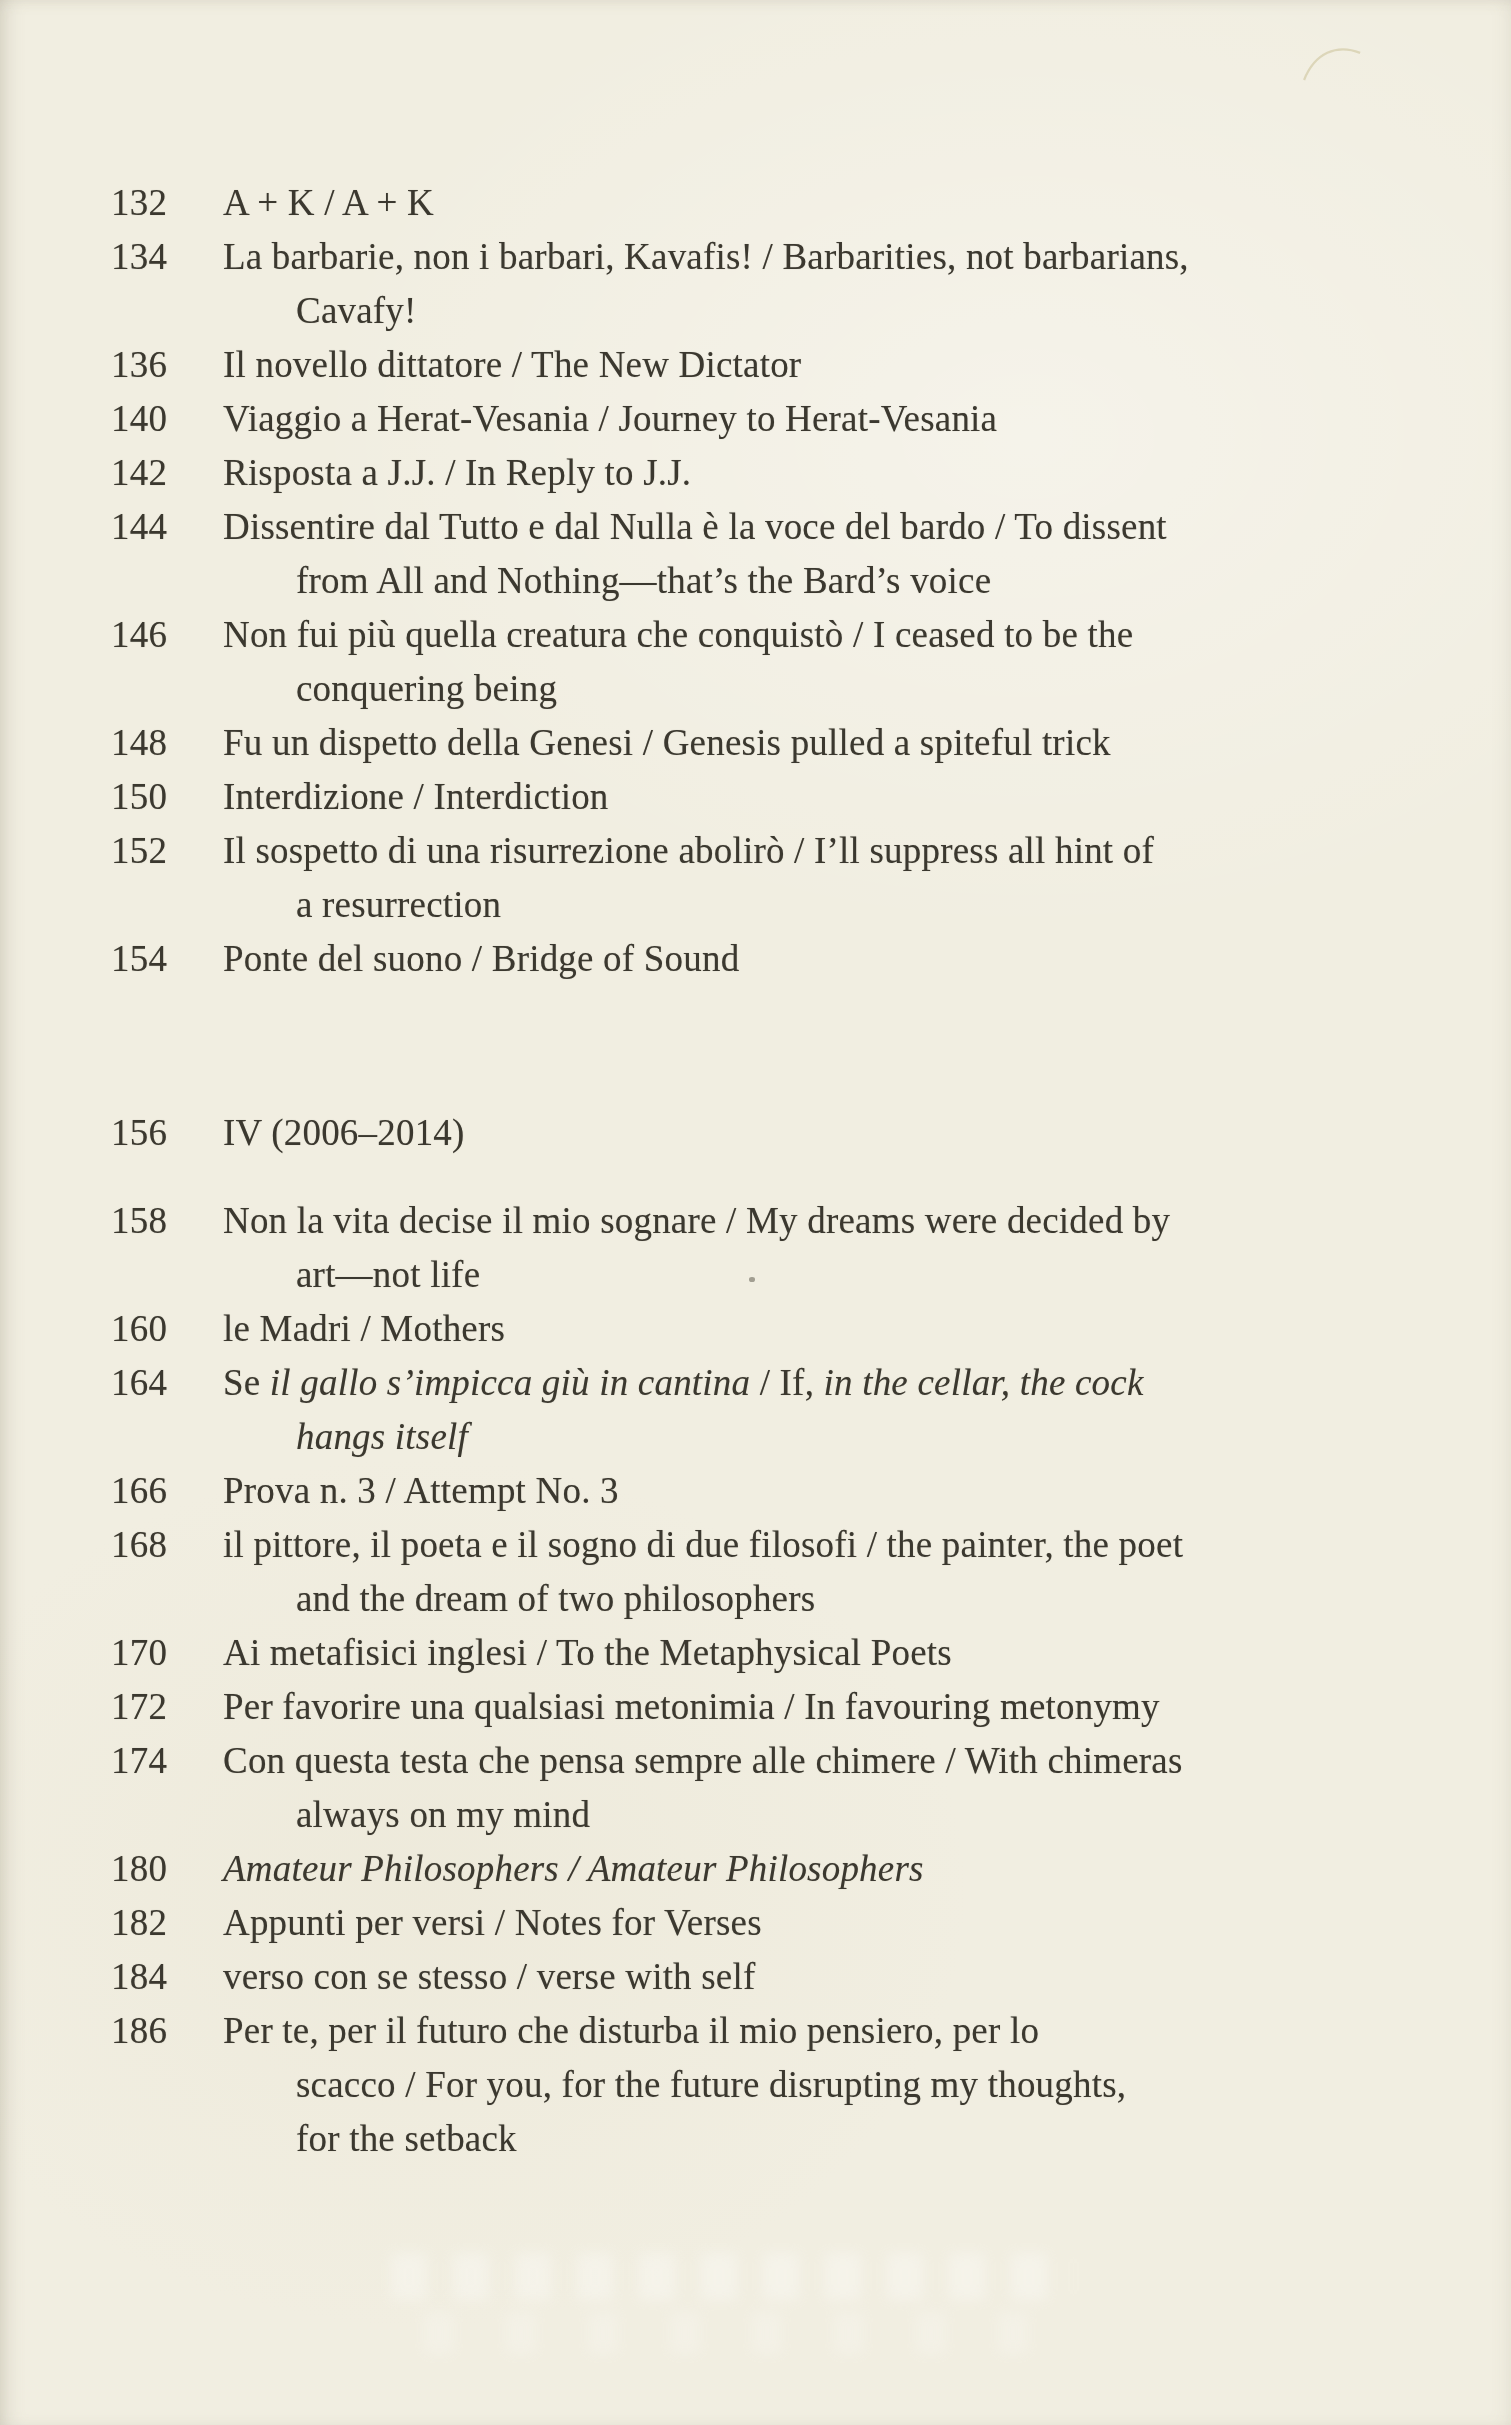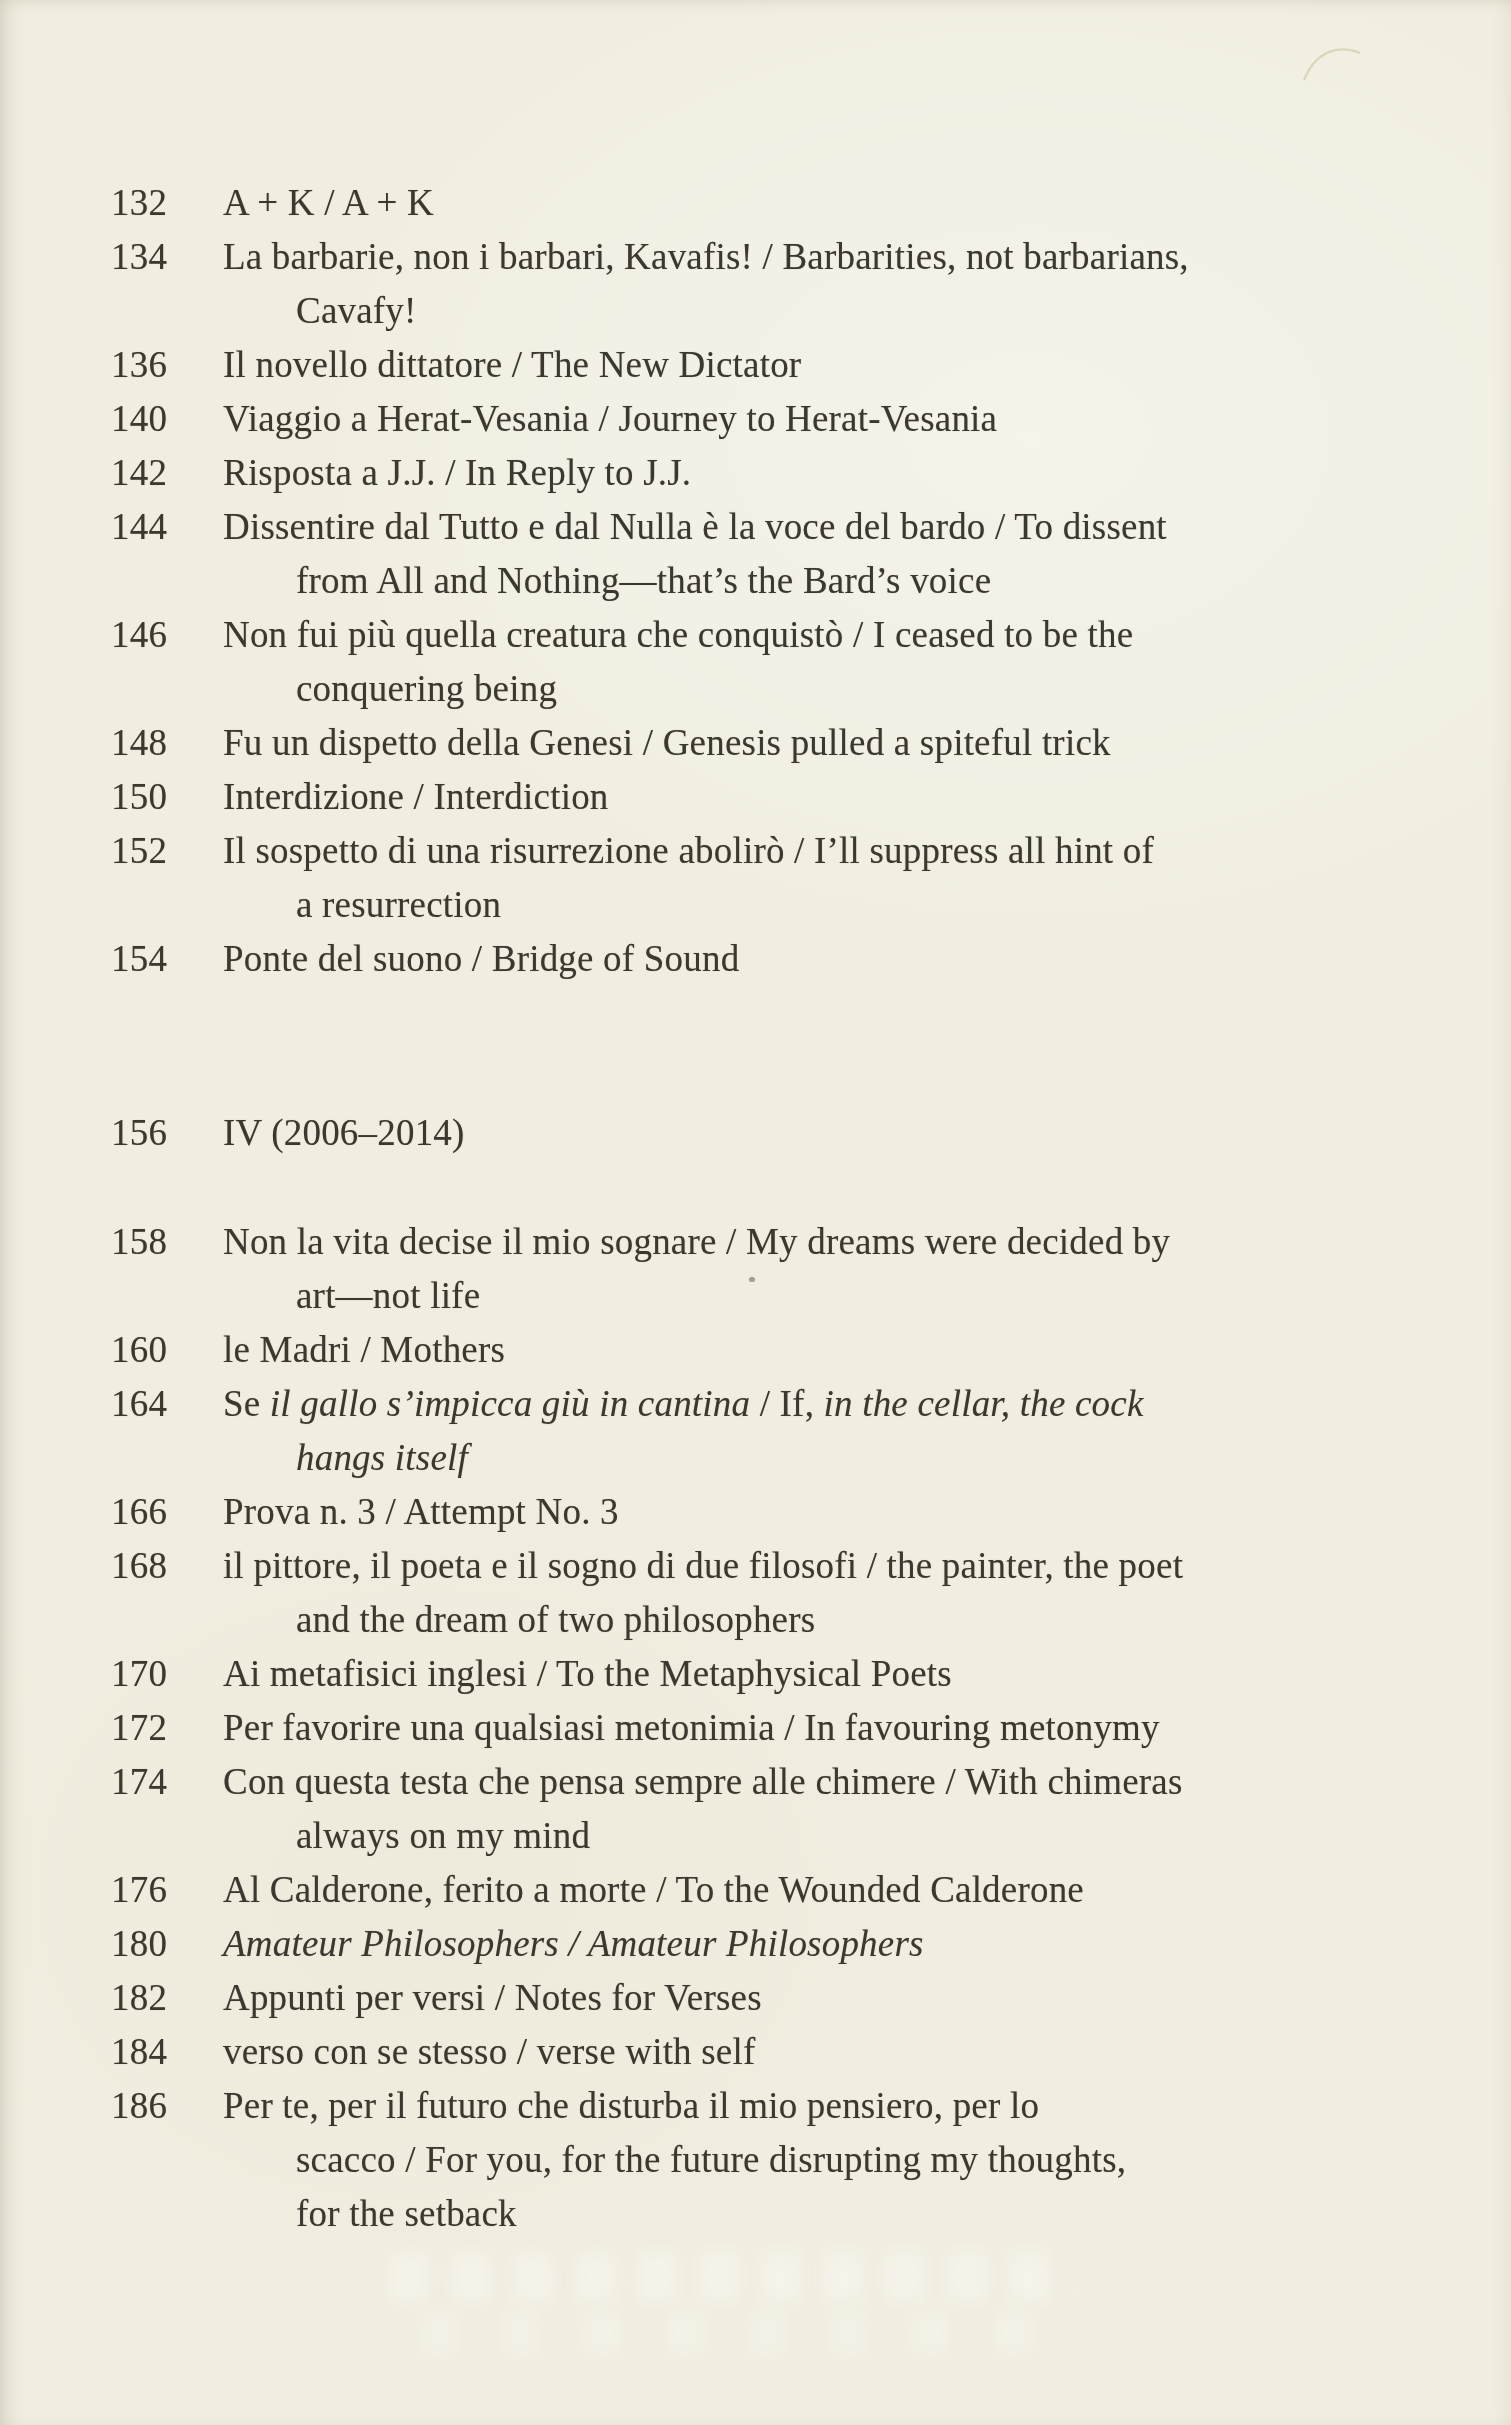--- a/index.html
+++ b/index.html
@@ -50,21 +50,21 @@
   }
   .row .title {
     flex: 1 1 auto;
     max-width: 1211px;
     padding-left: 73px;
     text-indent: -73px;
     white-space: pre-wrap;
   }
   .row .title em { font-style: italic; font-family: Liberation Serif, serif; }
   .gap-section { margin-top: 120px; }
-  .gap-subsection { margin-top: 55px; }
+  .gap-subsection { margin-top: 34px; }
 
   
   .ghost {
     position: absolute;
     left: 391px;
     top: 2246px;
     width: 683px;
     height: 127px;
     opacity: 0.55;
     filter: blur(6.4px);
@@ -187,24 +187,20 @@
       <div class="row">
         <span class="num">172</span>
         <span class="title"><span>Per favorire una qualsiasi metonimia / In favouring metonymy</span></span>
       </div>
       <div class="row">
         <span class="num">174</span>
         <span class="title"><span>Con questa testa che pensa sempre alle chimere / With chimeras
 always on my mind</span></span>
       </div>
       <div class="row">
-        <span class="num">176</span>
-        <span class="title"><span>Al Calderone, ferito a morte / To the Wounded Calderone</span></span>
-      </div>
-      <div class="row">
         <span class="num">180</span>
         <span class="title"><em>Amateur Philosophers / Amateur Philosophers</em></span>
       </div>
       <div class="row">
         <span class="num">182</span>
         <span class="title"><span>Appunti per versi / Notes for Verses</span></span>
       </div>
       <div class="row">
         <span class="num">184</span>
         <span class="title"><span>verso con se stesso / verse with self</span></span>

